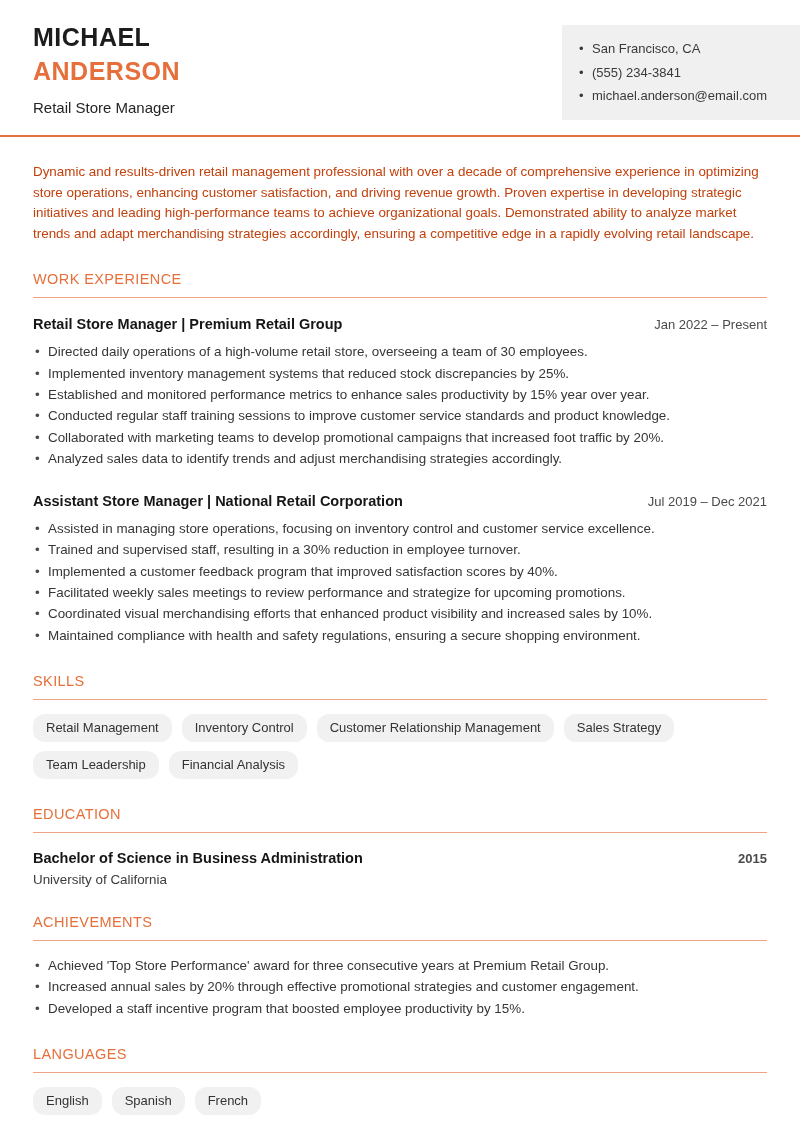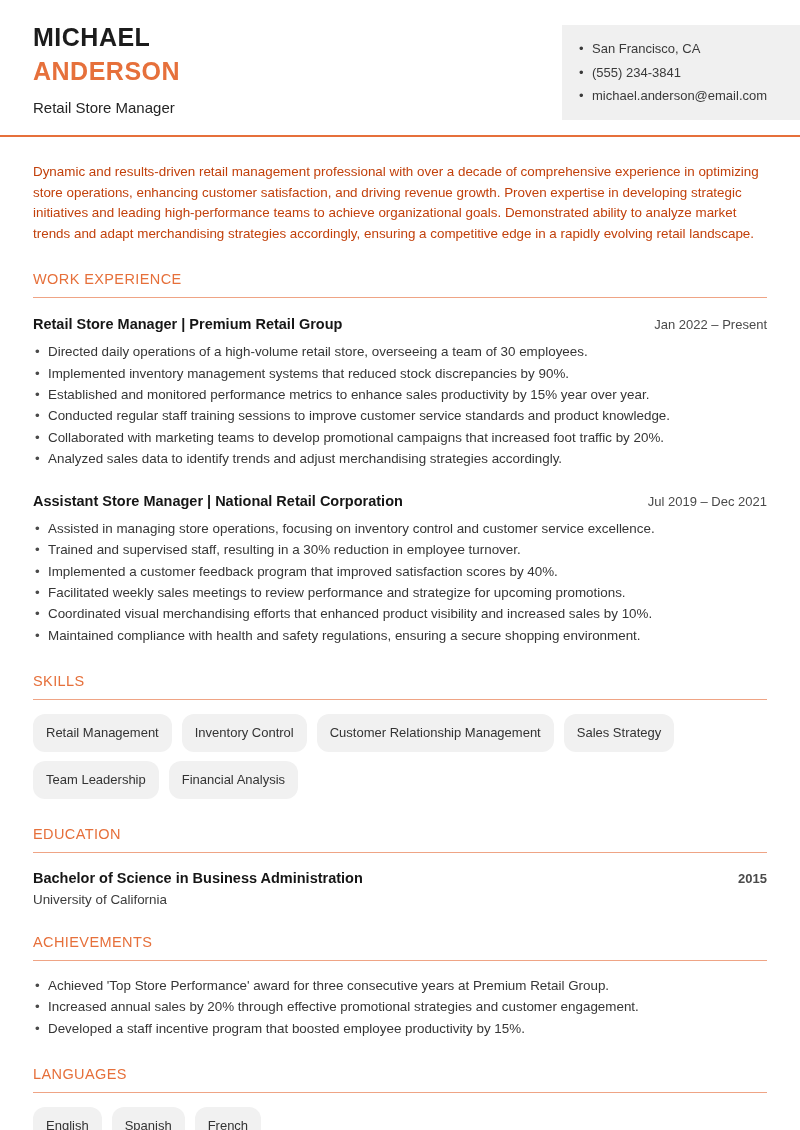--- a/index.html
+++ b/index.html
@@ -61,21 +61,21 @@
   .bullet-list li {
     position: relative; padding-left: 15px;
     font-size: 13.4px; line-height: 21.3px; color: #363636;
   }
   .bullet-list li::before { content: "•"; position: absolute; left: 2px; color: #4a4a4a; }
 
   .tag-row { display: flex; flex-wrap: wrap; gap: 9px 10px; margin-top: 14px; }
   .tag {
     background: var(--tag-bg, #f1f1f1); border-radius: 12px;
     padding: 6px 13px; font-size: 13px; color: #333333; line-height: 1;
-    display: inline-flex; align-items: center; height: 38px;
+    display: inline-flex; align-items: center; height: 28px;
   }
 
   .edu-row { display: flex; justify-content: space-between; align-items: baseline; margin-top: 17px; }
   .degree { margin: 0; font-size: 14.5px; font-weight: 700; color: #161616; }
   .edu-year { font-size: 13px; color: #4a4a4a; font-weight: bold; }
   .school { margin: 6px 0 0; font-size: 13.4px; color: #3b3b3b; }
 </style>
 </head>
 <body>
 
@@ -109,21 +109,21 @@
       <h2 class="section-heading">WORK EXPERIENCE</h2>
       <hr class="section-divider">
 
       <div class="job">
         <div class="job-header">
           <h3 class="job-title">Retail Store Manager | Premium Retail Group</h3>
           <span class="job-dates">Jan 2022 – Present</span>
         </div>
         <ul class="bullet-list">
           <li>Directed daily operations of a high-volume retail store, overseeing a team of 30 employees.</li>
-          <li>Implemented inventory management systems that reduced stock discrepancies by 90%.</li>
+          <li>Implemented inventory management systems that reduced stock discrepancies by 25%.</li>
           <li>Established and monitored performance metrics to enhance sales productivity by 15% year over year.</li>
           <li>Conducted regular staff training sessions to improve customer service standards and product knowledge.</li>
           <li>Collaborated with marketing teams to develop promotional campaigns that increased foot traffic by 20%.</li>
           <li>Analyzed sales data to identify trends and adjust merchandising strategies accordingly.</li>
         </ul>
       </div>
 
       <div class="job">
         <div class="job-header">
           <h3 class="job-title">Assistant Store Manager | National Retail Corporation</h3>

